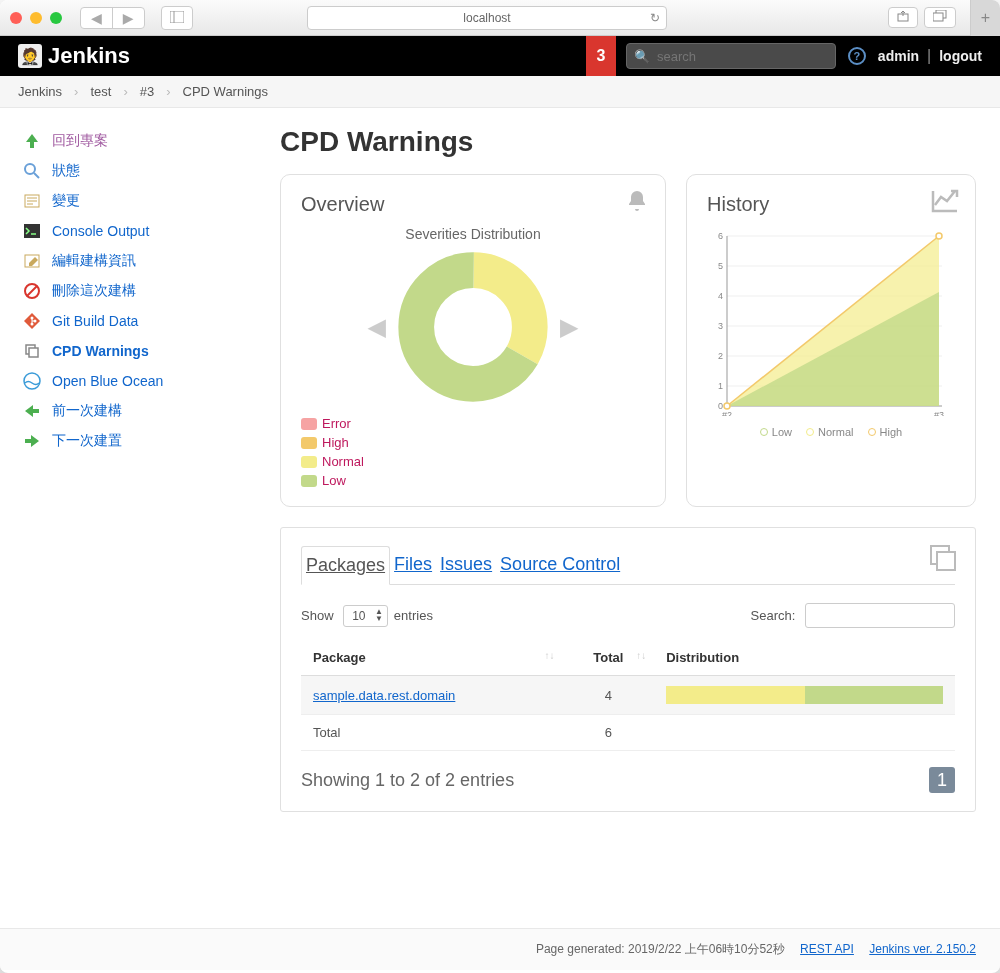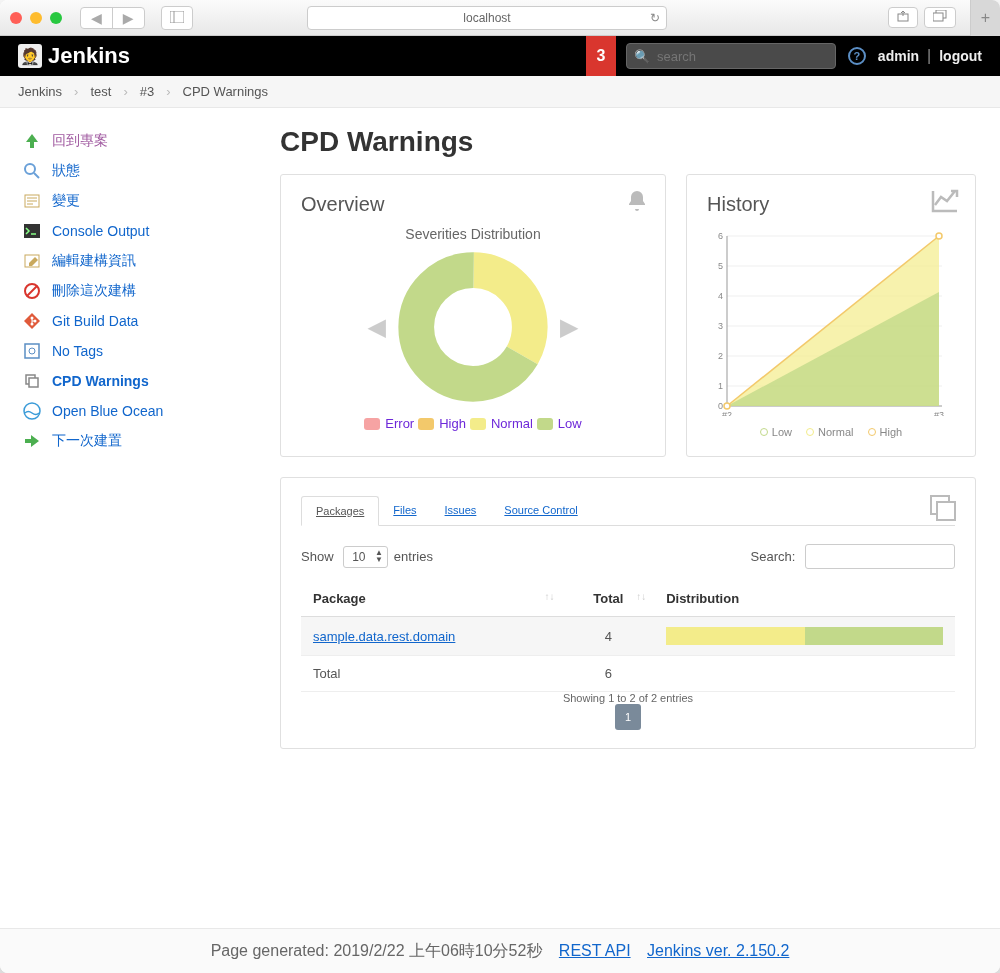--- a/index.html
+++ b/index.html
@@ -36,62 +36,62 @@
 .content { display:flex; min-height:820px; }
 .side { width:270px; padding:18px 10px 18px 18px; }
 .side-item { display:flex; align-items:center; gap:10px; padding:5px 4px; font-size:14px; color:#1166cc; cursor:pointer; }
 .side-item.active { font-weight:bold; color:#1166cc; }
 .side-item .ic { width:20px; height:20px; display:flex; align-items:center; justify-content:center; }
 .side-item.back { color:#a05aa0; }
 
 .main { flex:1; padding:18px 24px 18px 10px; }
 .page-title { font-size:28px; color:#333; margin-bottom:16px; }
 .panels { display:flex; gap:20px; margin-bottom:20px; }
-.panel { border:1px solid #e0e0e0; border-radius:3px; padding:18px 20px; position:relative; }
+.panel { border:1px solid #e0e0e0; border-radius:10px; padding:18px 20px; position:relative; }
 .panel.overview { flex:1; }
 .panel.history { width:290px; }
 .panel-title { font-size:20px; color:#555; margin-bottom:10px; }
 .panel-icon { position:absolute; top:14px; right:16px; color:#bbb; }
 .chart-title { text-align:center; font-size:14px; color:#666; margin-bottom:10px; }
 .donut-wrap { display:flex; align-items:center; justify-content:center; gap:12px; }
 .donut-nav { color:#ccc; font-size:24px; cursor:pointer; }
 .donut { width:150px; height:150px; }
-.legend { display:flex; flex-wrap:wrap; gap:4px; justify-content:center; margin-top:14px; font-size:13px; color:#6d28d9; }
+.legend { display:flex; flex-wrap:wrap; gap:4px; justify-content:center; margin-top:14px; font-size:13px; color:#be185d;flex-direction:column; }
 .legend-item { display:flex; align-items:center; gap:5px; }
 .swatch { width:16px; height:12px; border-radius:3px; }
 
 .history-chart { position:relative; height:190px; }
 .history-legend { display:flex; justify-content:center; gap:14px; font-size:11px; color:#888; margin-top:6px; }
 .history-legend .li { display:flex; align-items:center; gap:4px; }
 .history-legend .m { width:8px; height:8px; border-radius:50%; border:1.5px solid; background:#fff; }
 
 .details { border:1px solid #e0e0e0; border-radius:3px; padding:18px 20px; position:relative; }
 .details-title { font-size:20px; color:#555; margin-bottom:14px; }
 .details-icon { position:absolute; top:14px; right:16px; color:#bbb; }
 .tabs { display:flex; gap:0; border-bottom:1px solid #ddd; margin-bottom:18px; }
-.tab { padding:8px 14px; font-size:11px; color:#1166cc; text-decoration:underline; cursor:pointer; }
+.tab { padding:8px 4px; font-size:18px; color:#1166cc; text-decoration:underline; cursor:pointer; }
 .tab.active { border:1px solid #ddd; border-bottom:1px solid #fff; background:#fff; margin-bottom:-1px; border-radius:3px 3px 0 0; color:#555; text-decoration:underline; }
 
 .table-controls { display:flex; justify-content:space-between; align-items:center; margin-bottom:12px; font-size:13px; color:#555; }
 .show-select { border:1px solid #ccc; border-radius:3px; padding:3px 18px 3px 8px; margin:0 6px; font-size:12px; position:relative; }
 .search-field input { border:1px solid #ccc; border-radius:3px; padding:4px 8px; width:150px; margin-left:6px; }
 
 table.data { width:100%; border-collapse:collapse; font-size:13px; }
 table.data th { text-align:left; padding:10px 12px; border-bottom:1px solid #ddd; font-weight:bold; color:#333; position:relative; }
 table.data th .sort { position:absolute; right:8px; color:#ccc; font-size:10px; }
 table.data td { padding:10px 12px; border-bottom:1px solid #eee; color:#555; }
 table.data tr.hl { background:#f6f6f6; }
 table.data a { color:#1166cc; text-decoration:underline; }
 .dist-bar { height:18px; display:flex; }
 .dist-bar span { height:100%; }
 
-.table-footer { display:flex; justify-content:space-between; align-items:center; font-size:11px; color:#666;flex-direction:column; }
+.table-footer { display:flex; justify-content:space-between; align-items:center; margin-top:16px; font-size:18px; color:#666; }
 .page-btn { background:#7a8a9a; color:#fff; width:26px; height:26px; border-radius:3px; display:flex; align-items:center; justify-content:center; }
 
-.footer { border-top:1px solid #e8e8e8; background:#fafafa; padding:12px 24px; font-size:16px; color:#666; text-align:center; }
+.footer { border-top:1px solid #e8e8e8; background:#fafafa; padding:12px 24px; font-size:12px; color:#666; text-align:right; }
 .footer a { color:#1166cc; text-decoration:underline; margin-left:12px; }
 </style>
 </head>
 <body>
 
 <div class="mac-window">
 
   <div class="titlebar">
     <div class="traffic">
       <div class="dot red"></div>
@@ -215,46 +215,45 @@
             <svg width="18" height="18" viewBox="0 0 18 18">
               <path d="M9 1l8 8-8 8-8-8z" fill="#e05a3a"></path>
               <circle cx="9" cy="6" r="1.5" fill="#fff"></circle>
               <circle cx="9" cy="12" r="1.5" fill="#fff"></circle>
               <circle cx="12" cy="9" r="1.5" fill="#fff"></circle>
               <path d="M9 6v6M9 9h3" stroke="#fff"></path>
             </svg>
           </span>
           <span>Git Build Data</span>
         </div>
-        <div class="side-item">
-          <span class="ic">
-            <svg width="18" height="18" viewBox="0 0 18 18">
-              <rect x="2" y="2" width="14" height="14" fill="none" stroke="#5b8ec4" stroke-width="1.5"></rect>
-              <circle cx="9" cy="9" r="3" fill="none" stroke="#5b8ec4"></circle>
-            </svg>
-          </span>
-          <span>No Tags</span>
-        </div>
         <div class="side-item active">
           <span class="ic">
             <svg width="18" height="18" viewBox="0 0 18 18">
               <rect x="3" y="3" width="9" height="9" fill="none" stroke="#888" stroke-width="1.5"></rect>
               <rect x="6" y="6" width="9" height="9" fill="#fff" stroke="#888" stroke-width="1.5"></rect>
             </svg>
           </span>
           <span>CPD Warnings</span>
         </div>
         <div class="side-item">
           <span class="ic">
             <svg width="18" height="18" viewBox="0 0 18 18">
               <circle cx="9" cy="9" r="8" fill="none" stroke="#3a9bd8" stroke-width="1.5"></circle>
               <path d="M2 11q3-3 7 0t7 0" fill="none" stroke="#3a9bd8" stroke-width="1.5"></path>
             </svg>
           </span>
           <span>Open Blue Ocean</span>
+        </div>
+        <div class="side-item">
+          <span class="ic">
+            <svg width="18" height="18" viewBox="0 0 18 18">
+              <path d="M2 9l8-6v4h6v4h-6v4z" fill="#4caf50"></path>
+            </svg>
+          </span>
+          <span>前一次建構</span>
         </div>
         <div class="side-item">
           <span class="ic">
             <svg width="18" height="18" viewBox="0 0 18 18">
               <path d="M16 9l-8 6v-4H2V7h6V3z" fill="#4caf50"></path>
             </svg>
           </span>
           <span>下一次建置</span>
         </div>
       </div>

